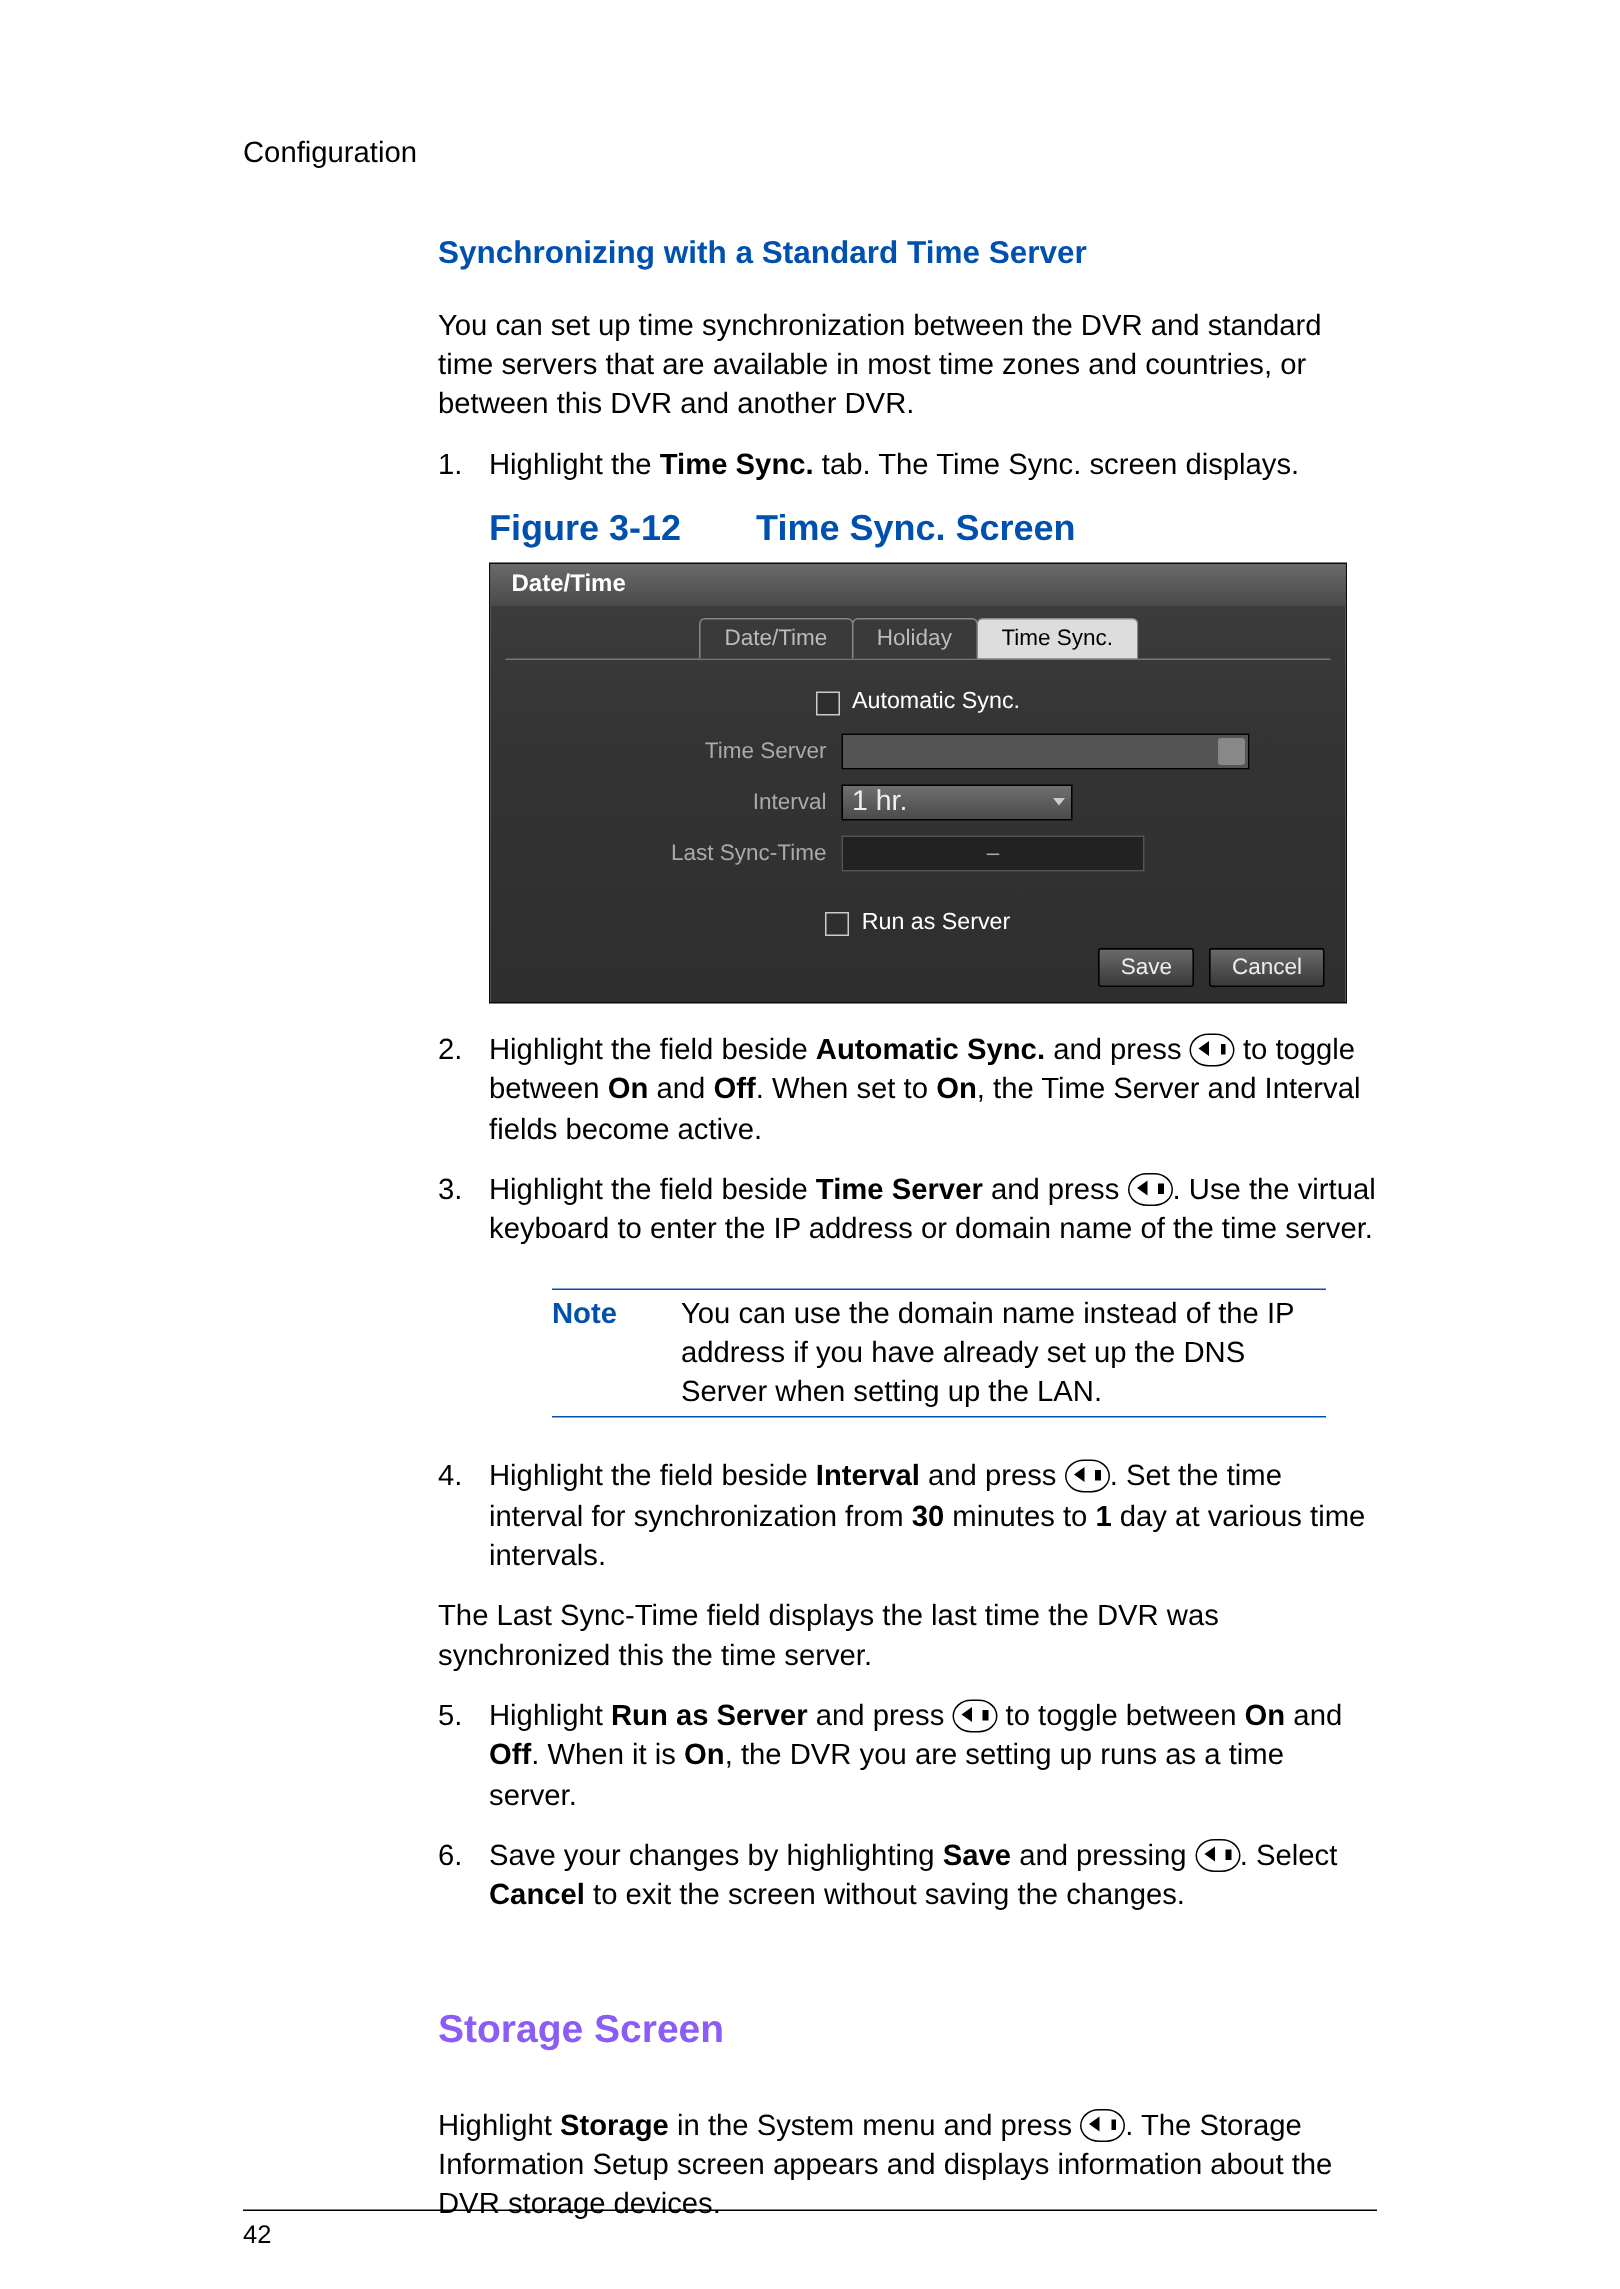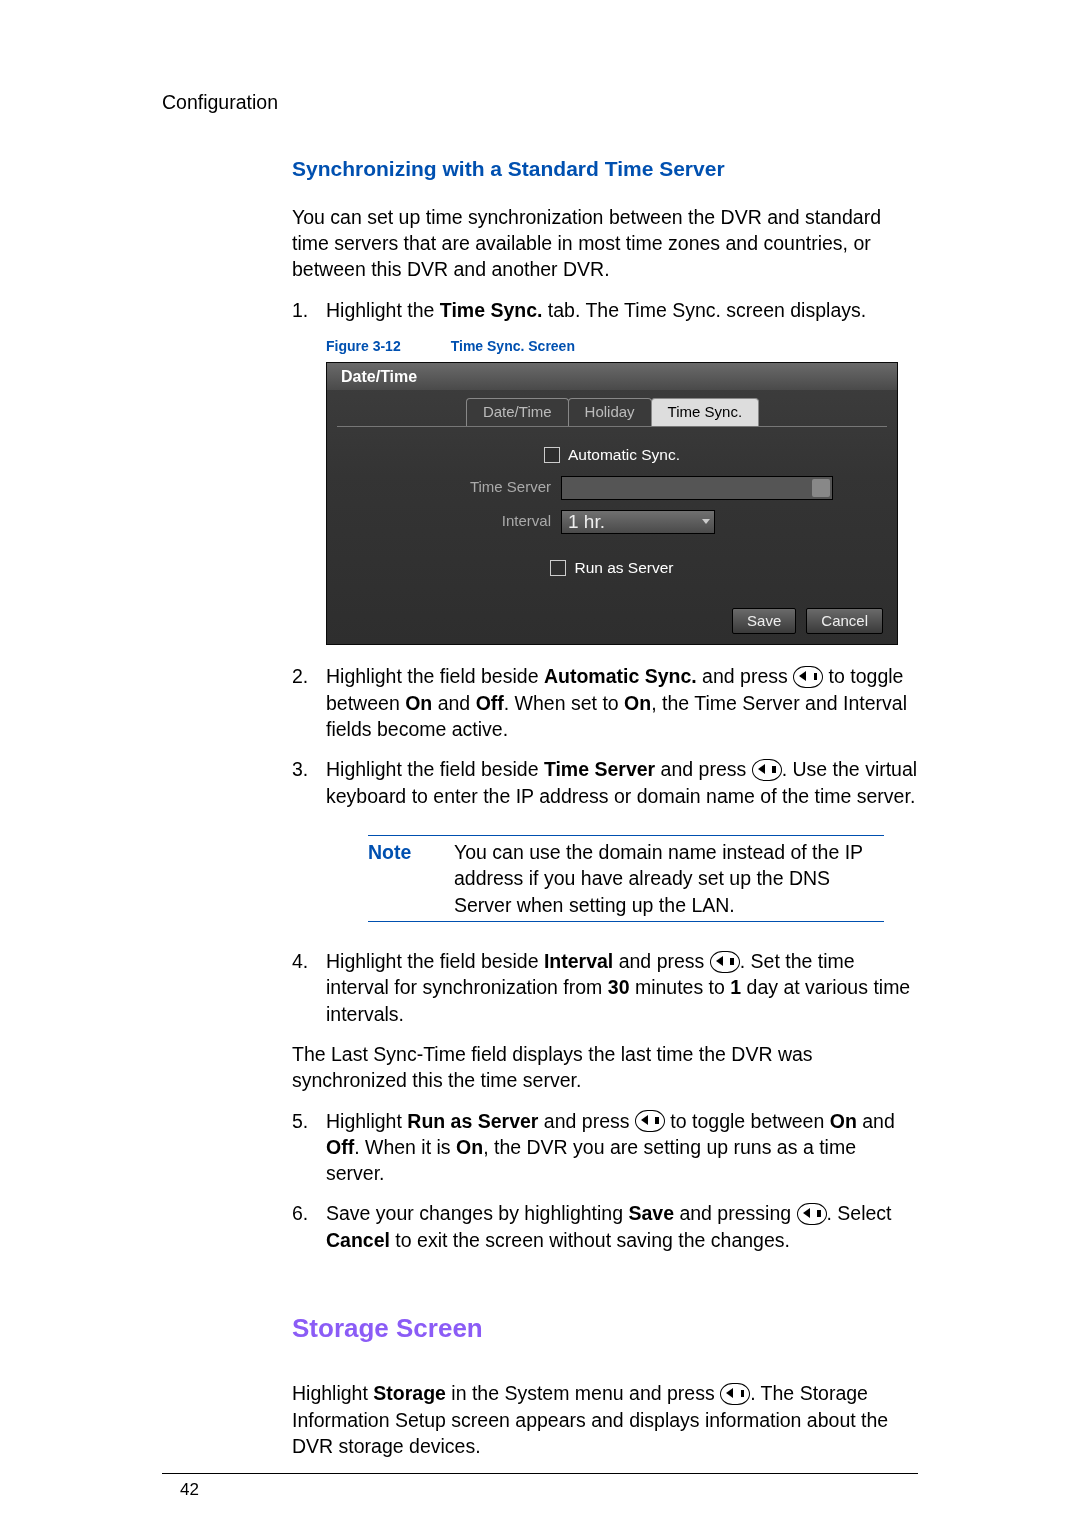--- a/index.html
+++ b/index.html
@@ -47,33 +47,33 @@
     margin-bottom: 14px;
   }
   .li .num {
     width: 34px;
     flex: 0 0 34px;
   }
   .li .body { flex: 1; }
   .fig-cap {
     font-weight: bold;
     color: #0050b0;
-    font-size: 14px;
+    font-size: 24px;
     margin: 10px 0 6px 34px;
   }
   .fig-cap .gap { display:inline-block; width:50px; }
   .dvr-dialog {
     width: 570px;
     margin-left: 34px;
     background: linear-gradient(#535353, #3c3c3c 8%, #343434 40%, #2e2e2e);
     border: 1px solid #0a0a0a;
     font-size: 16px;
     color: #ddd;
     position: relative;
-    padding-bottom: 56px;
+    padding-bottom: 32px;
     margin-bottom: 18px;
   }
   .dvr-title {
     background: linear-gradient(#6a6a6a,#4a4a4a);
     color: #fff;
     font-weight: bold;
     padding: 3px 14px;
     font-size: 16px;
   }
   .dvr-tabs {
@@ -225,21 +225,21 @@
   }
   .note-body { flex: 1; }
   .footer-line {
     position: absolute;
     left: 90px; right: 90px;
     bottom: 68px;
     border-top: 1px solid #000;
   }
   .page-num {
     position: absolute;
-    left: 108px;
+    left: 90px;
     bottom: 40px;
     font-size: 17px;
   }
   .dvr-chk-row {
     display: flex;
     align-items: center;
     font-size: 15.5px;
     color: #fff;
   }
 </style>
@@ -293,20 +293,24 @@
         </div>
 
         <div class="dvr-row">
           <div class="dvr-label">Interval</div>
           <div class="dvr-select">
             <span>1 hr.</span>
             <span class="arrow"></span>
           </div>
         </div>
 
+        <div class="dvr-row">
+          <div class="dvr-label">Last Sync-Time</div>
+          <div class="dvr-readonly">–</div>
+        </div>
 
         <div class="dvr-row center" style="margin-top:24px;">
           <div class="dvr-chk-row">
             <span class="dvr-chk"></span>
             <span>Run as Server</span>
           </div>
         </div>
 
         <div class="dvr-btnrow">
           <div class="dvr-btn">Save</div>

